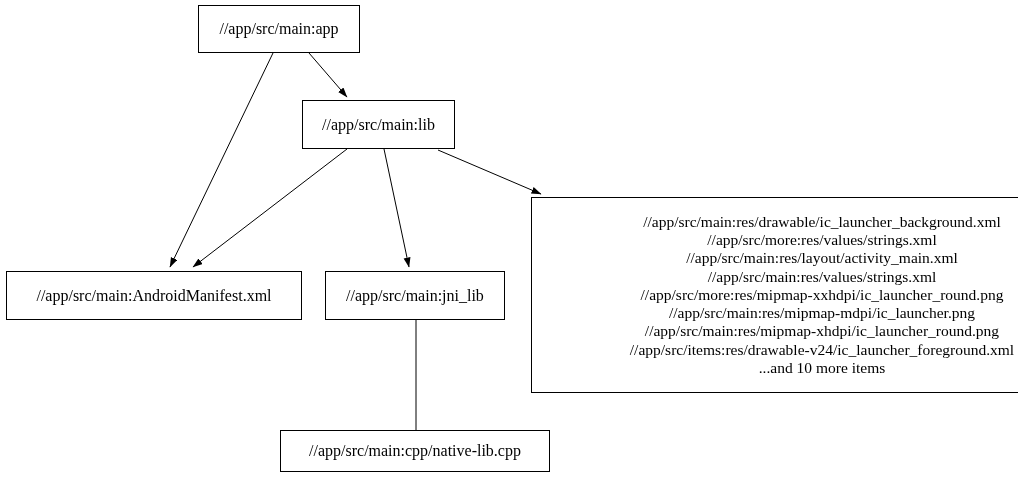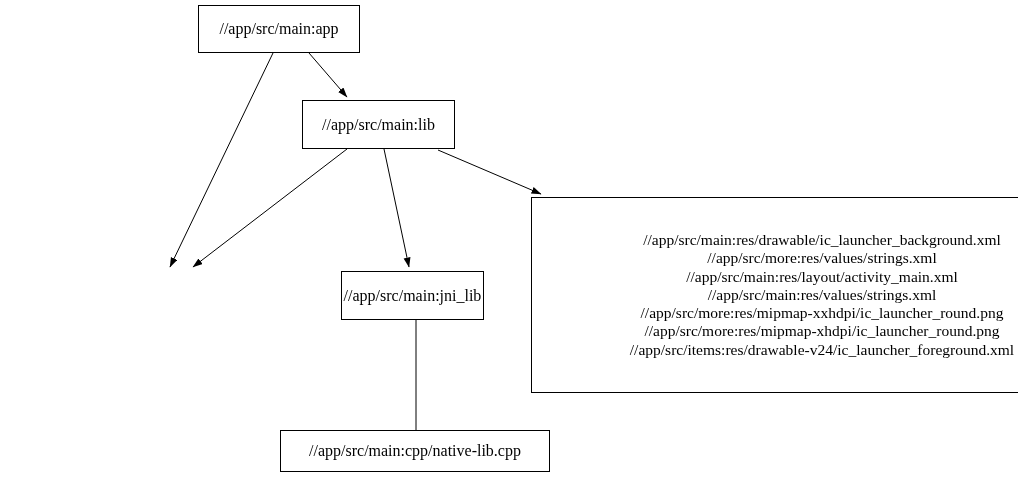--- a/index.html
+++ b/index.html
@@ -33,21 +33,21 @@
     white-space: nowrap;
   }
   .node.multiline {
     flex-direction: column;
     line-height: 18.3px;
     font-size: 15.5px;
   }
   #node-app        { left: 198px; top:   5px; width: 162px; height: 48px; }
   #node-lib        { left: 302px; top: 100px; width: 153px; height: 49px; }
   #node-manifest   { left:   6px; top: 271px; width: 296px; height: 49px; }
-  #node-jni-lib    { left: 341px; top: 271px; width: 143px; height: 49px; }
+  #node-jni-lib    { left: 325px; top: 271px; width: 180px; height: 49px; }
   #node-resources  { left: 531px; top: 197px; width: 582px; height: 196px; }
   #node-native-lib { left: 280px; top: 430px; width: 270px; height: 42px; }
 </style>
 </head>
 <body>
 
 <div class="canvas">
 
   <svg class="edge-layer" width="1018" height="496" viewBox="0 0 1018 496" xmlns="http://www.w3.org/2000/svg">
     <defs>
@@ -64,32 +64,37 @@
     </svg>
 
   <div class="node" id="node-app">
     <span>//app/src/main:app</span>
   </div>
 
   <div class="node" id="node-lib">
     <span>//app/src/main:lib</span>
   </div>
 
+  <div class="node" id="node-manifest">
+    <span>//app/src/main:AndroidManifest.xml</span>
+  </div>
 
   <div class="node" id="node-jni-lib">
     <span>//app/src/main:jni_lib</span>
   </div>
 
   <div class="node multiline" id="node-resources">
     <div>//app/src/main:res/drawable/ic_launcher_background.xml</div>
     <div>//app/src/more:res/values/strings.xml</div>
     <div>//app/src/main:res/layout/activity_main.xml</div>
     <div>//app/src/main:res/values/strings.xml</div>
     <div>//app/src/more:res/mipmap-xxhdpi/ic_launcher_round.png</div>
-    <div>//app/src/more:res/mipmap-xhdpi/ic_launcher_round.png</div>
+    <div>//app/src/main:res/mipmap-mdpi/ic_launcher.png</div>
+    <div>//app/src/main:res/mipmap-xhdpi/ic_launcher_round.png</div>
     <div>//app/src/items:res/drawable-v24/ic_launcher_foreground.xml</div>
+    <div>...and 10 more items</div>
   </div>
 
   <div class="node" id="node-native-lib">
     <span>//app/src/main:cpp/native-lib.cpp</span>
   </div>
 
 </div>
 
 </body></html>

